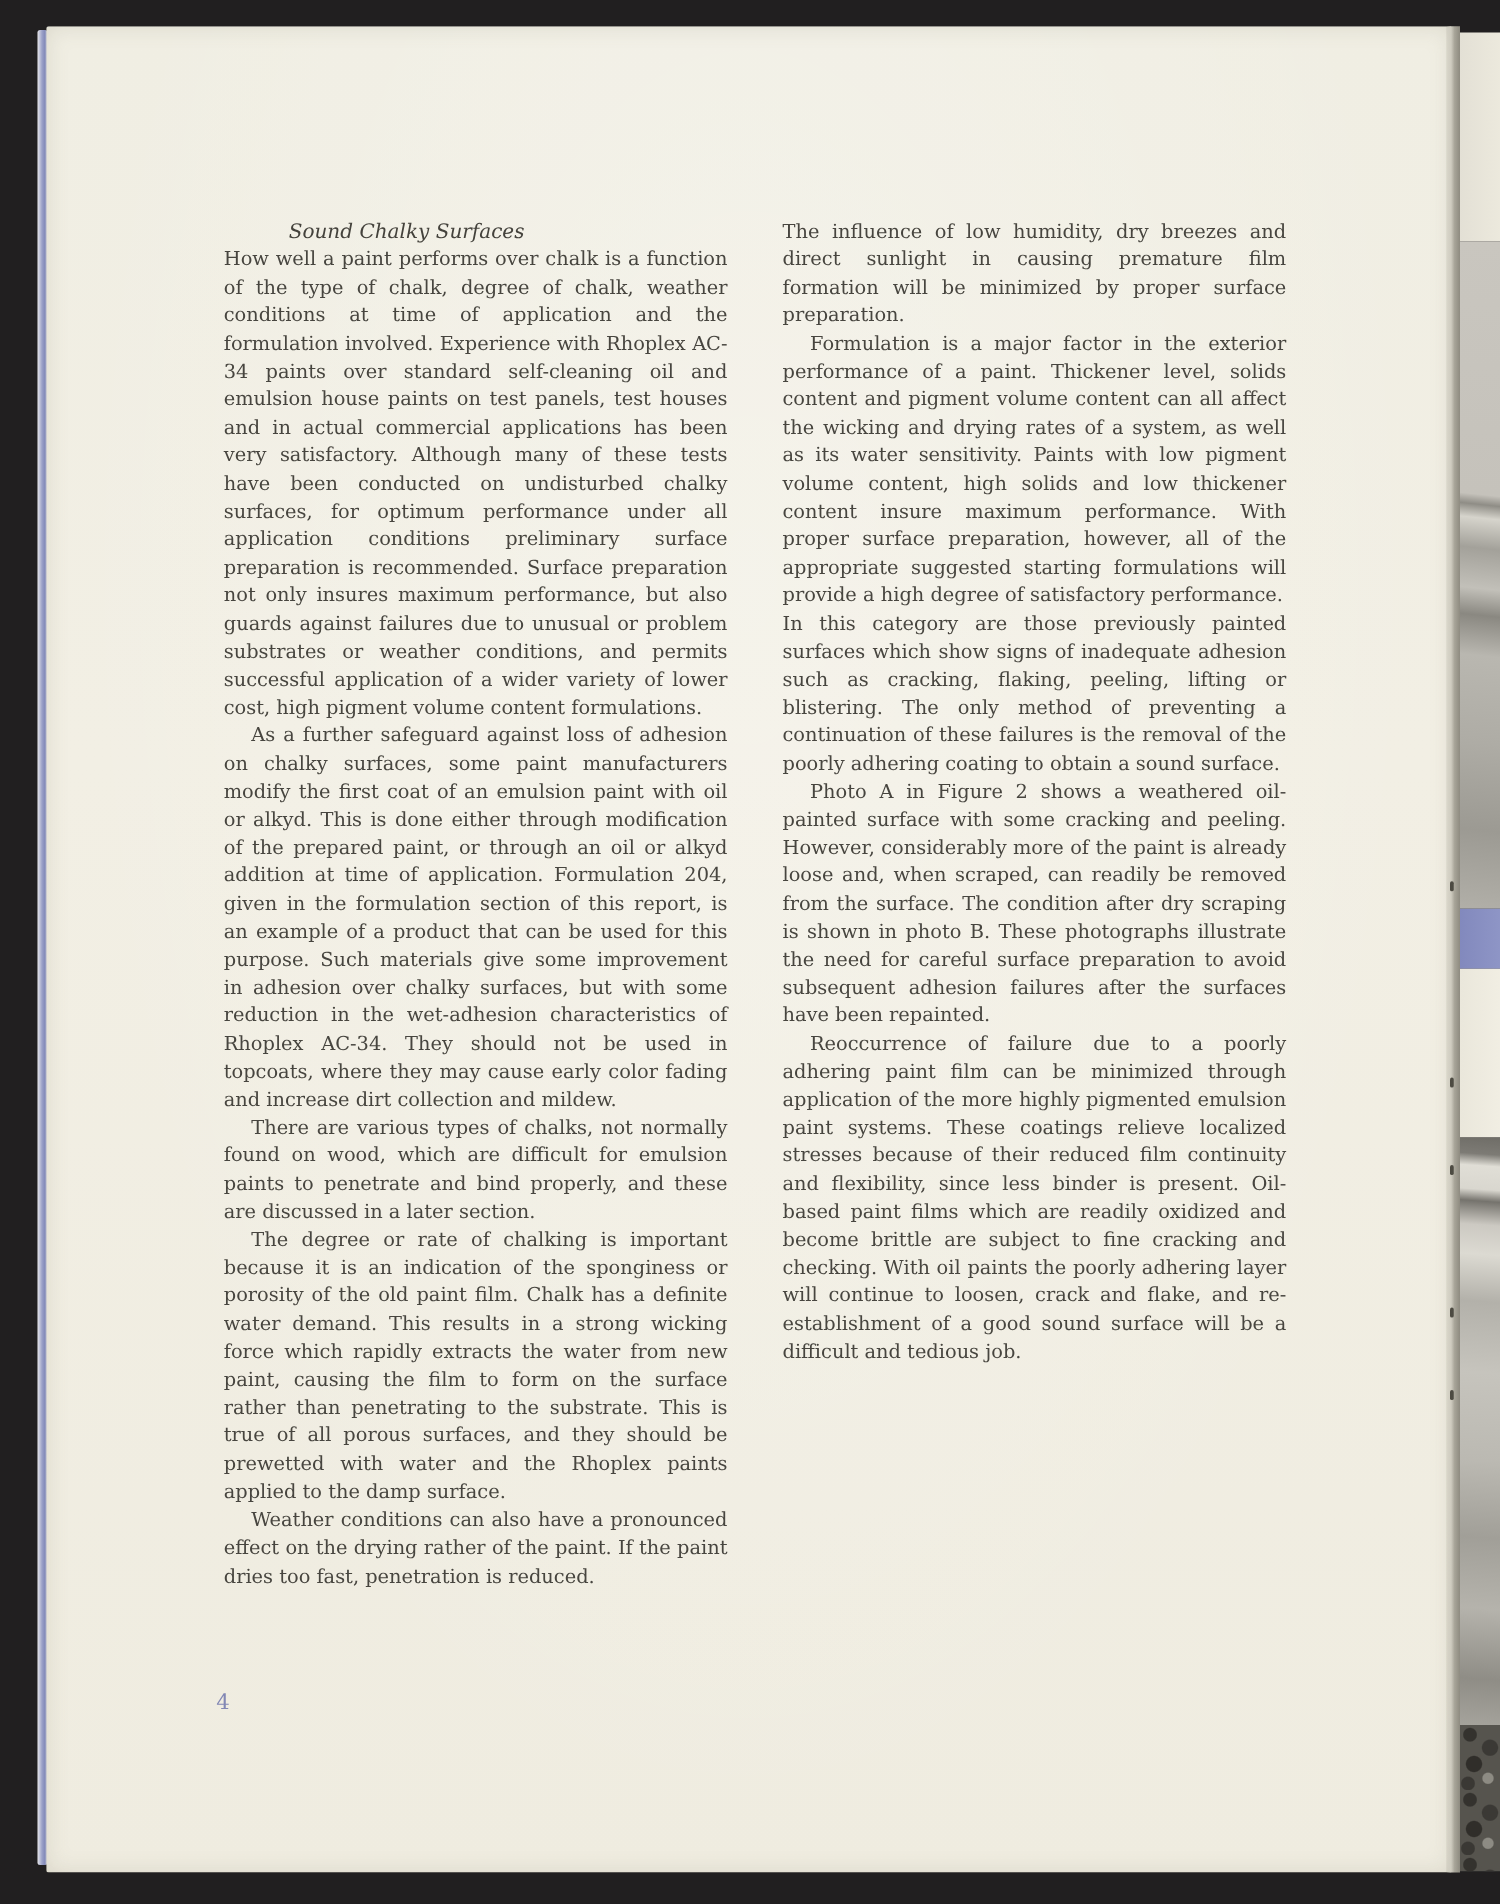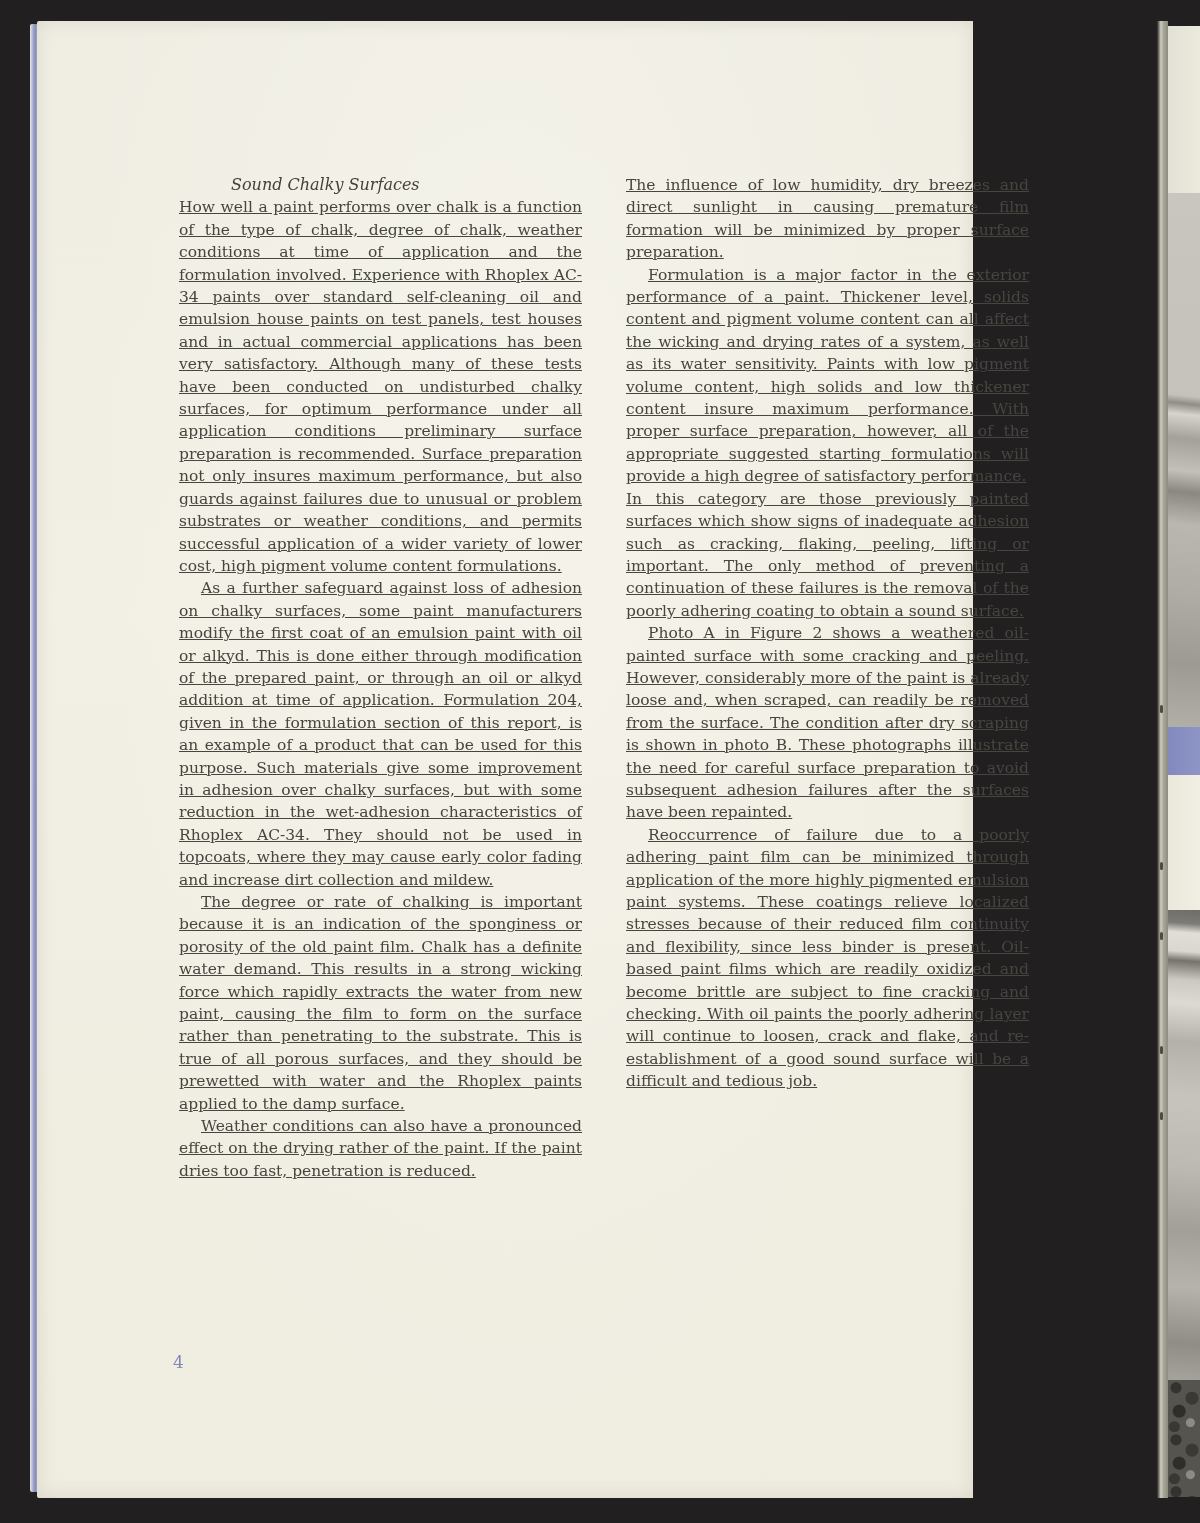--- a/index.html
+++ b/index.html
@@ -11,40 +11,39 @@
     font-family:"DejaVu Serif", serif;
   }
   
   .cover-edge{
     position:absolute;left:30px;top:24px;width:8px;height:1468px;
     background:linear-gradient(to right,#e6e6ea 0%,#9ba1c8 45%,#868dbb 70%,#b9bccd 100%);
     border-radius:2px;
   }
   
   .page{
-    position:absolute;left:37px;top:21px;width:936px;height:1477px;
+    position:absolute;left:37px;top:21px;width:1124px;height:1477px;
     background:
       radial-gradient(ellipse at 50% 30%, rgba(255,255,255,0.25), rgba(0,0,0,0) 70%),
       linear-gradient(to bottom,#f0eee3 0%,#f2efe4 40%,#efece0 100%);
     box-shadow:inset 0 0 18px rgba(120,115,95,0.18);
     border-radius:2px 0 0 2px;
   }
   .columns{
     position:absolute;left:142px;top:153px;
     display:flex;gap:44px;
   }
   .col{width:403px;}
   .para{
     margin:0;
     font-size:15.5px;
     line-height:22.4px;
     color:#47453f;
     text-align:justify;
     text-indent:22px;
-    text-decoration:underline;
   }
   .para.first{text-indent:0;}
   .heading{
     margin:0;
     font-size:16px;
     line-height:22.4px;
     font-style:italic;
     font-weight:normal;
     color:#44423c;
   }
@@ -108,27 +107,28 @@
 <body>
 
 <div class="cover-edge"></div>
 
 <div class="page">
   <div class="columns">
     <div class="col">
       <h3 class="heading left-h">Sound Chalky Surfaces</h3>
       <p class="para first">How well a paint performs over chalk is a function of the type of chalk, degree of chalk, weather conditions at time of application and the formulation involved. Experience with Rhoplex AC-34 paints over standard self-cleaning oil and emulsion house paints on test panels, test houses and in actual commercial applications has been very satisfactory. Although many of these tests have been conducted on undisturbed chalky surfaces, for optimum performance under all application conditions preliminary surface preparation is recommended. Surface preparation not only insures maximum performance, but also guards against failures due to unusual or problem substrates or weather conditions, and permits successful application of a wider variety of lower cost, high pigment volume content formulations.</p>
       <p class="para">As a further safeguard against loss of adhesion on chalky surfaces, some paint manufacturers modify the first coat of an emulsion paint with oil or alkyd. This is done either through modification of the prepared paint, or through an oil or alkyd addition at time of application. Formulation 204, given in the formulation section of this report, is an example of a product that can be used for this purpose. Such materials give some improvement in adhesion over chalky surfaces, but with some reduction in the wet-adhesion characteristics of Rhoplex AC-34. They should not be used in topcoats, where they may cause early color fading and increase dirt collection and mildew.</p>
+      <p class="para">There are various types of chalks, not normally found on wood, which are difficult for emulsion paints to penetrate and bind properly, and these are discussed in a later section.</p>
       <p class="para">The degree or rate of chalking is important because it is an indication of the sponginess or porosity of the old paint film. Chalk has a definite water demand. This results in a strong wicking force which rapidly extracts the water from new paint, causing the film to form on the surface rather than penetrating to the substrate. This is true of all porous surfaces, and they should be prewetted with water and the Rhoplex paints applied to the damp surface.</p>
       <p class="para">Weather conditions can also have a pronounced effect on the drying rather of the paint. If the paint dries too fast, penetration is reduced.</p>
     </div>
     <div class="col">
       <p class="para first">The influence of low humidity, dry breezes and direct sunlight in causing premature film formation will be minimized by proper surface preparation.</p>
       <p class="para">Formulation is a major factor in the exterior performance of a paint. Thickener level, solids content and pigment volume content can all affect the wicking and drying rates of a system, as well as its water sensitivity. Paints with low pigment volume content, high solids and low thickener content insure maximum performance. With proper surface preparation, however, all of the appropriate suggested starting formulations will provide a high degree of satisfactory performance.</p>
-      <p class="para first">In this category are those previously painted surfaces which show signs of inadequate adhesion such as cracking, flaking, peeling, lifting or important. The only method of preventing a continuation of these failures is the removal of the poorly adhering coating to obtain a sound surface.</p>
+      <p class="para first">In this category are those previously painted surfaces which show signs of inadequate adhesion such as cracking, flaking, peeling, lifting or blistering. The only method of preventing a continuation of these failures is the removal of the poorly adhering coating to obtain a sound surface.</p>
       <p class="para">Photo A in Figure 2 shows a weathered oil-painted surface with some cracking and peeling. However, considerably more of the paint is already loose and, when scraped, can readily be removed from the surface. The condition after dry scraping is shown in photo B. These photographs illustrate the need for careful surface preparation to avoid subsequent adhesion failures after the surfaces have been repainted.</p>
       <p class="para">Reoccurrence of failure due to a poorly adhering paint film can be minimized through application of the more highly pigmented emulsion paint systems. These coatings relieve localized stresses because of their reduced film continuity and flexibility, since less binder is present. Oil-based paint films which are readily oxidized and become brittle are subject to fine cracking and checking. With oil paints the poorly adhering layer will continue to loosen, crack and flake, and re-establishment of a good sound surface will be a difficult and tedious job.</p>
     </div>
   </div>
   <div class="page-number">4</div>
 </div>
 
 <div class="gutter"></div>
 <div class="stitch" style="top:705px"></div>
 <div class="stitch" style="top:862px"></div>

